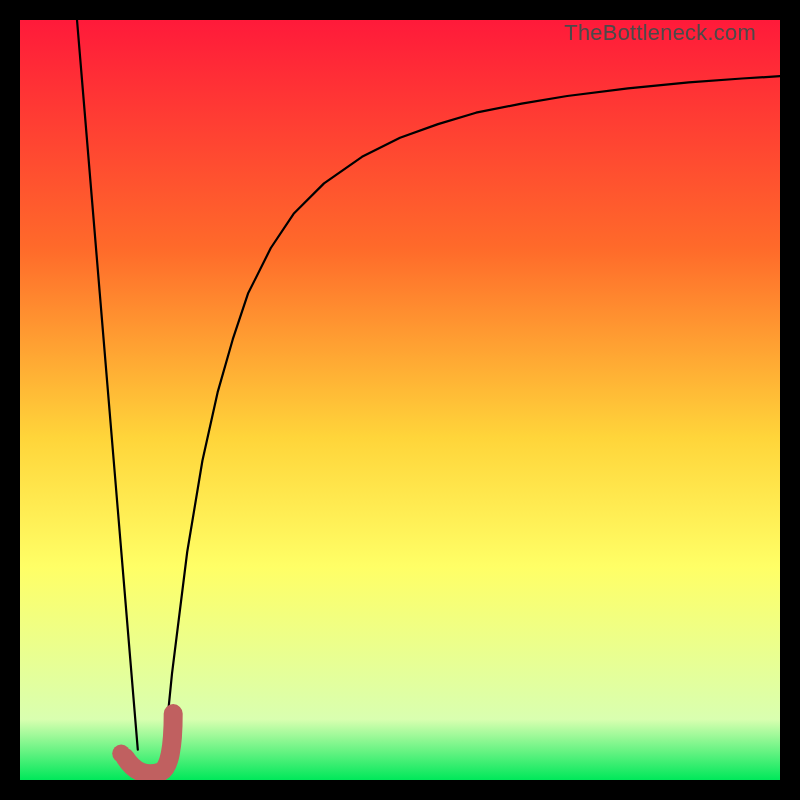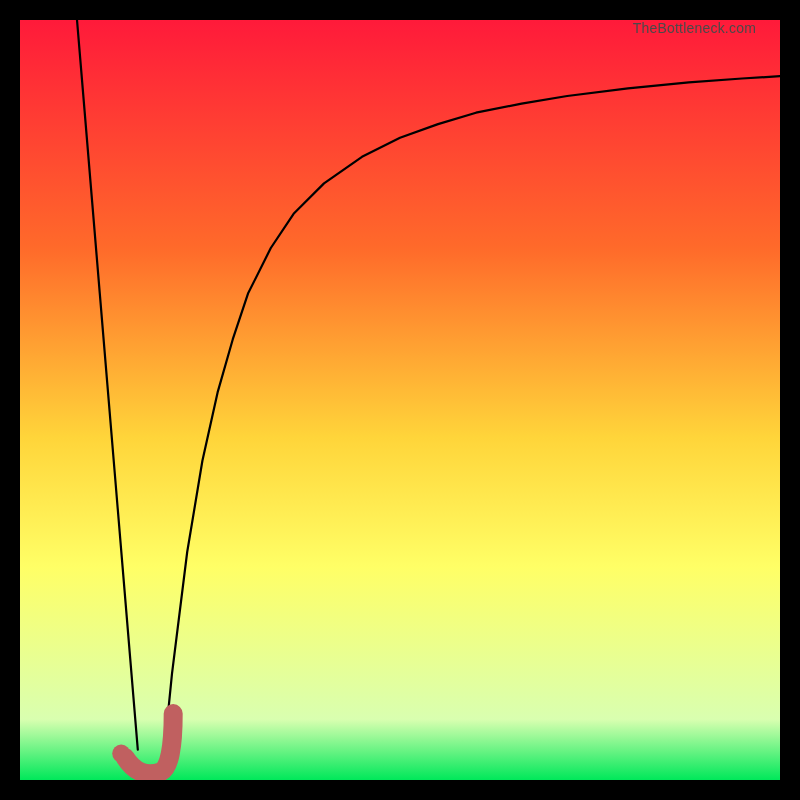--- a/index.html
+++ b/index.html
@@ -16,21 +16,21 @@
     top: 20px;
     width: 760px;
     height: 760px;
     
   }
   .watermark {
     position: absolute;
     top: 0px;
     right: 24px;
     font-family: Arial, Helvetica, sans-serif;
-    font-size: 14px;
+    font-size: 22px;
     font-weight: 500;
     color: #4a4a4a;
     letter-spacing: 0.2px;
     z-index: 5;
   }
   svg.curves {
     position: absolute;
     left: 0; top: 0;
     width: 100%;
     height: 100%;

